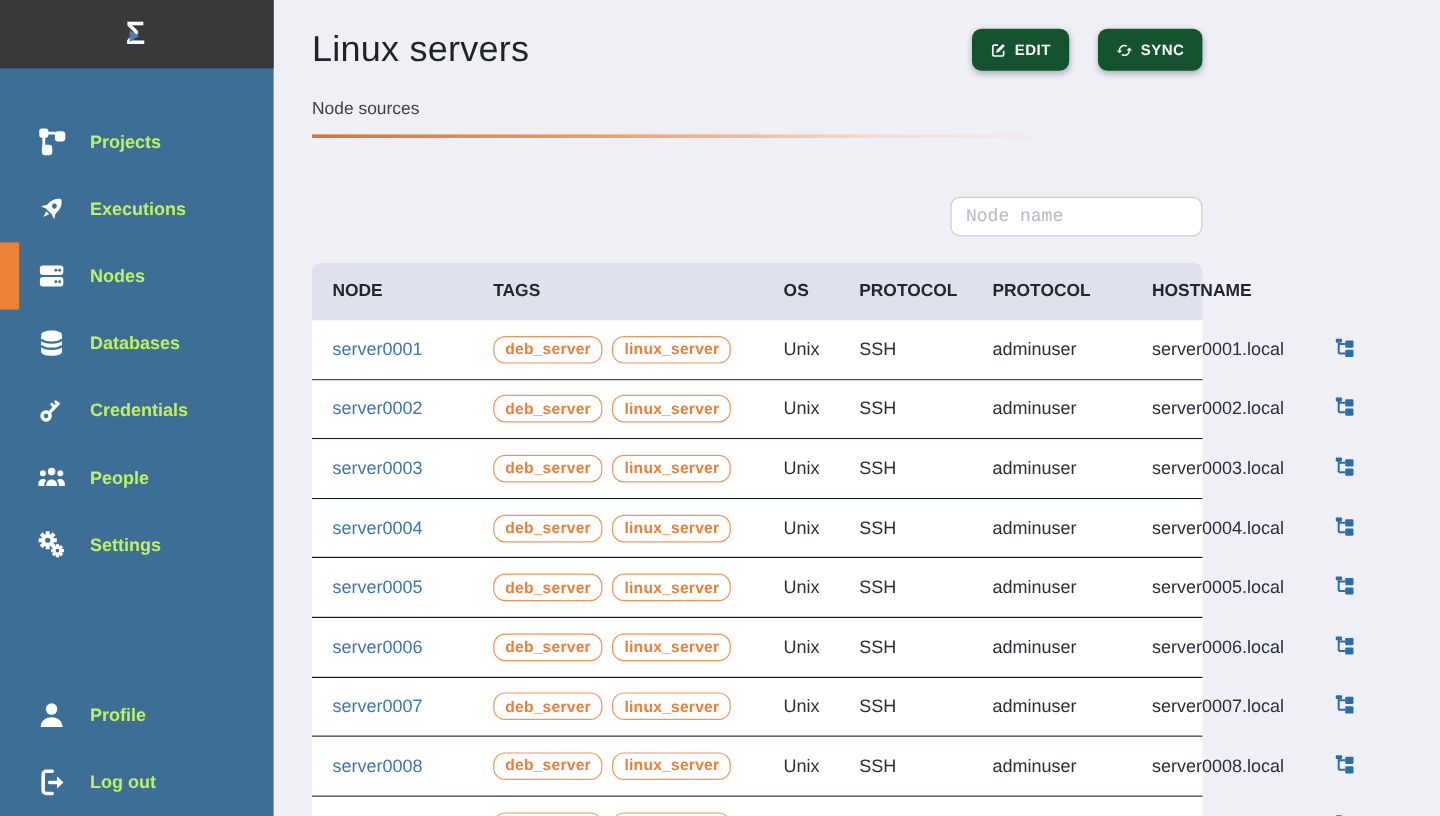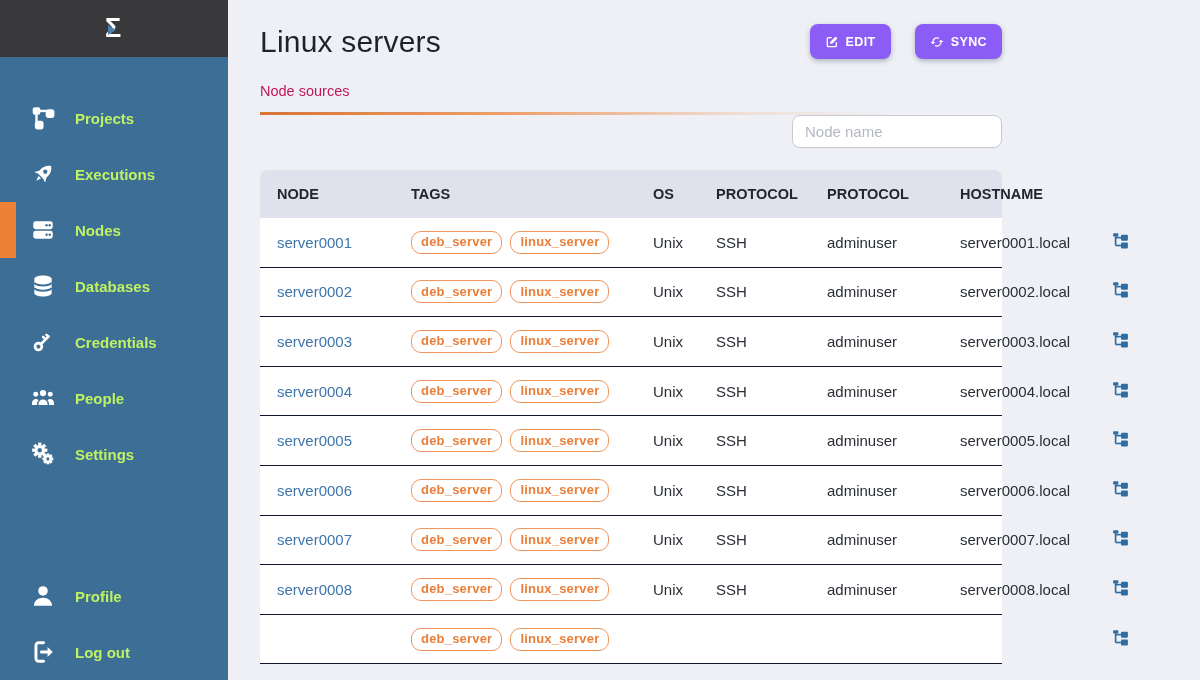--- a/index.html
+++ b/index.html
@@ -18,31 +18,31 @@
   .nav-item .nicon { width:28px; height:28px; display:flex; align-items:center; justify-content:center; flex:0 0 28px; }
   .nav-item .nicon svg { width:26px; height:26px; }
   .nav-item.active::before { content:""; position:absolute; left:0; top:0; width:16px; height:56px; background:#ed8236; }
   .side-footer { position:absolute; bottom:0; left:0; right:0; }
 
   
   .main { position:absolute; left:228px; top:0; width:808px; height:680px; padding:24px 34px 0 32px; }
   .head-row { display:flex; align-items:center; justify-content:space-between; }
   .page-title { font-size:30px; font-weight:500; color:#1f2328; letter-spacing:.2px; }
   .btns { display:flex; gap:24px; }
-  .btn { display:flex; align-items:center; gap:7px; height:35px; padding:0 15px; background:#8b5cf6; color:#fff;
+  .btn { display:flex; align-items:center; gap:7px; height:35px; padding:0 15px; background:#14532d; color:#fff;
       border:none; border-radius:8px; font-family:inherit; font-size:12.5px; font-weight:700; letter-spacing:.4px;
       box-shadow:0 2px 5px rgba(40,60,90,.35); cursor:pointer; }
   .btn svg { width:14px; height:14px; }
 
   .tab-row { margin-top:23px; }
-  .tab { display:inline-block; color:#be185d; font-size:14.5px; cursor:pointer; }
+  .tab { display:inline-block; color:#404040; font-size:14.5px; cursor:pointer; }
   .tab-underline { margin-top:12px; height:3px; width:100%;
       background:linear-gradient(90deg,#d97434 0%, #eda26e 35%, rgba(240,170,120,.25) 65%, rgba(240,170,120,0) 85%); }
 
-  .search-row { display:flex; justify-content:flex-end; }
+  .search-row { margin-top:49px; display:flex; justify-content:flex-end;font-family:Liberation Mono, monospace; }
   .search-input { width:210px; height:33px; border:1px solid #c7cad2; border-radius:8px; padding:0 12px;
       font-family:inherit; font-size:15px; color:#333; background:#fff; outline:none; }
   .search-input::placeholder { color:#b4b8c2; }
 
   .table { margin-top:22px; }
   .thead, .trow { display:grid; grid-template-columns:134px 242px 63px 111px 133px 168px 1fr; align-items:center; }
   .thead { height:48px; background:#dfe2ed; border-radius:8px 8px 0 0; font-size:14.5px; font-weight:700; color:#23262d; }
   .thead > div, .trow > div { padding-left:17px; }
   .trow { height:49.6px; background:#fff; border-bottom:1px solid #0f172a; font-size:15px; color:#2a2e35; }
   .node-link { color:#3e76ab; cursor:pointer; }

